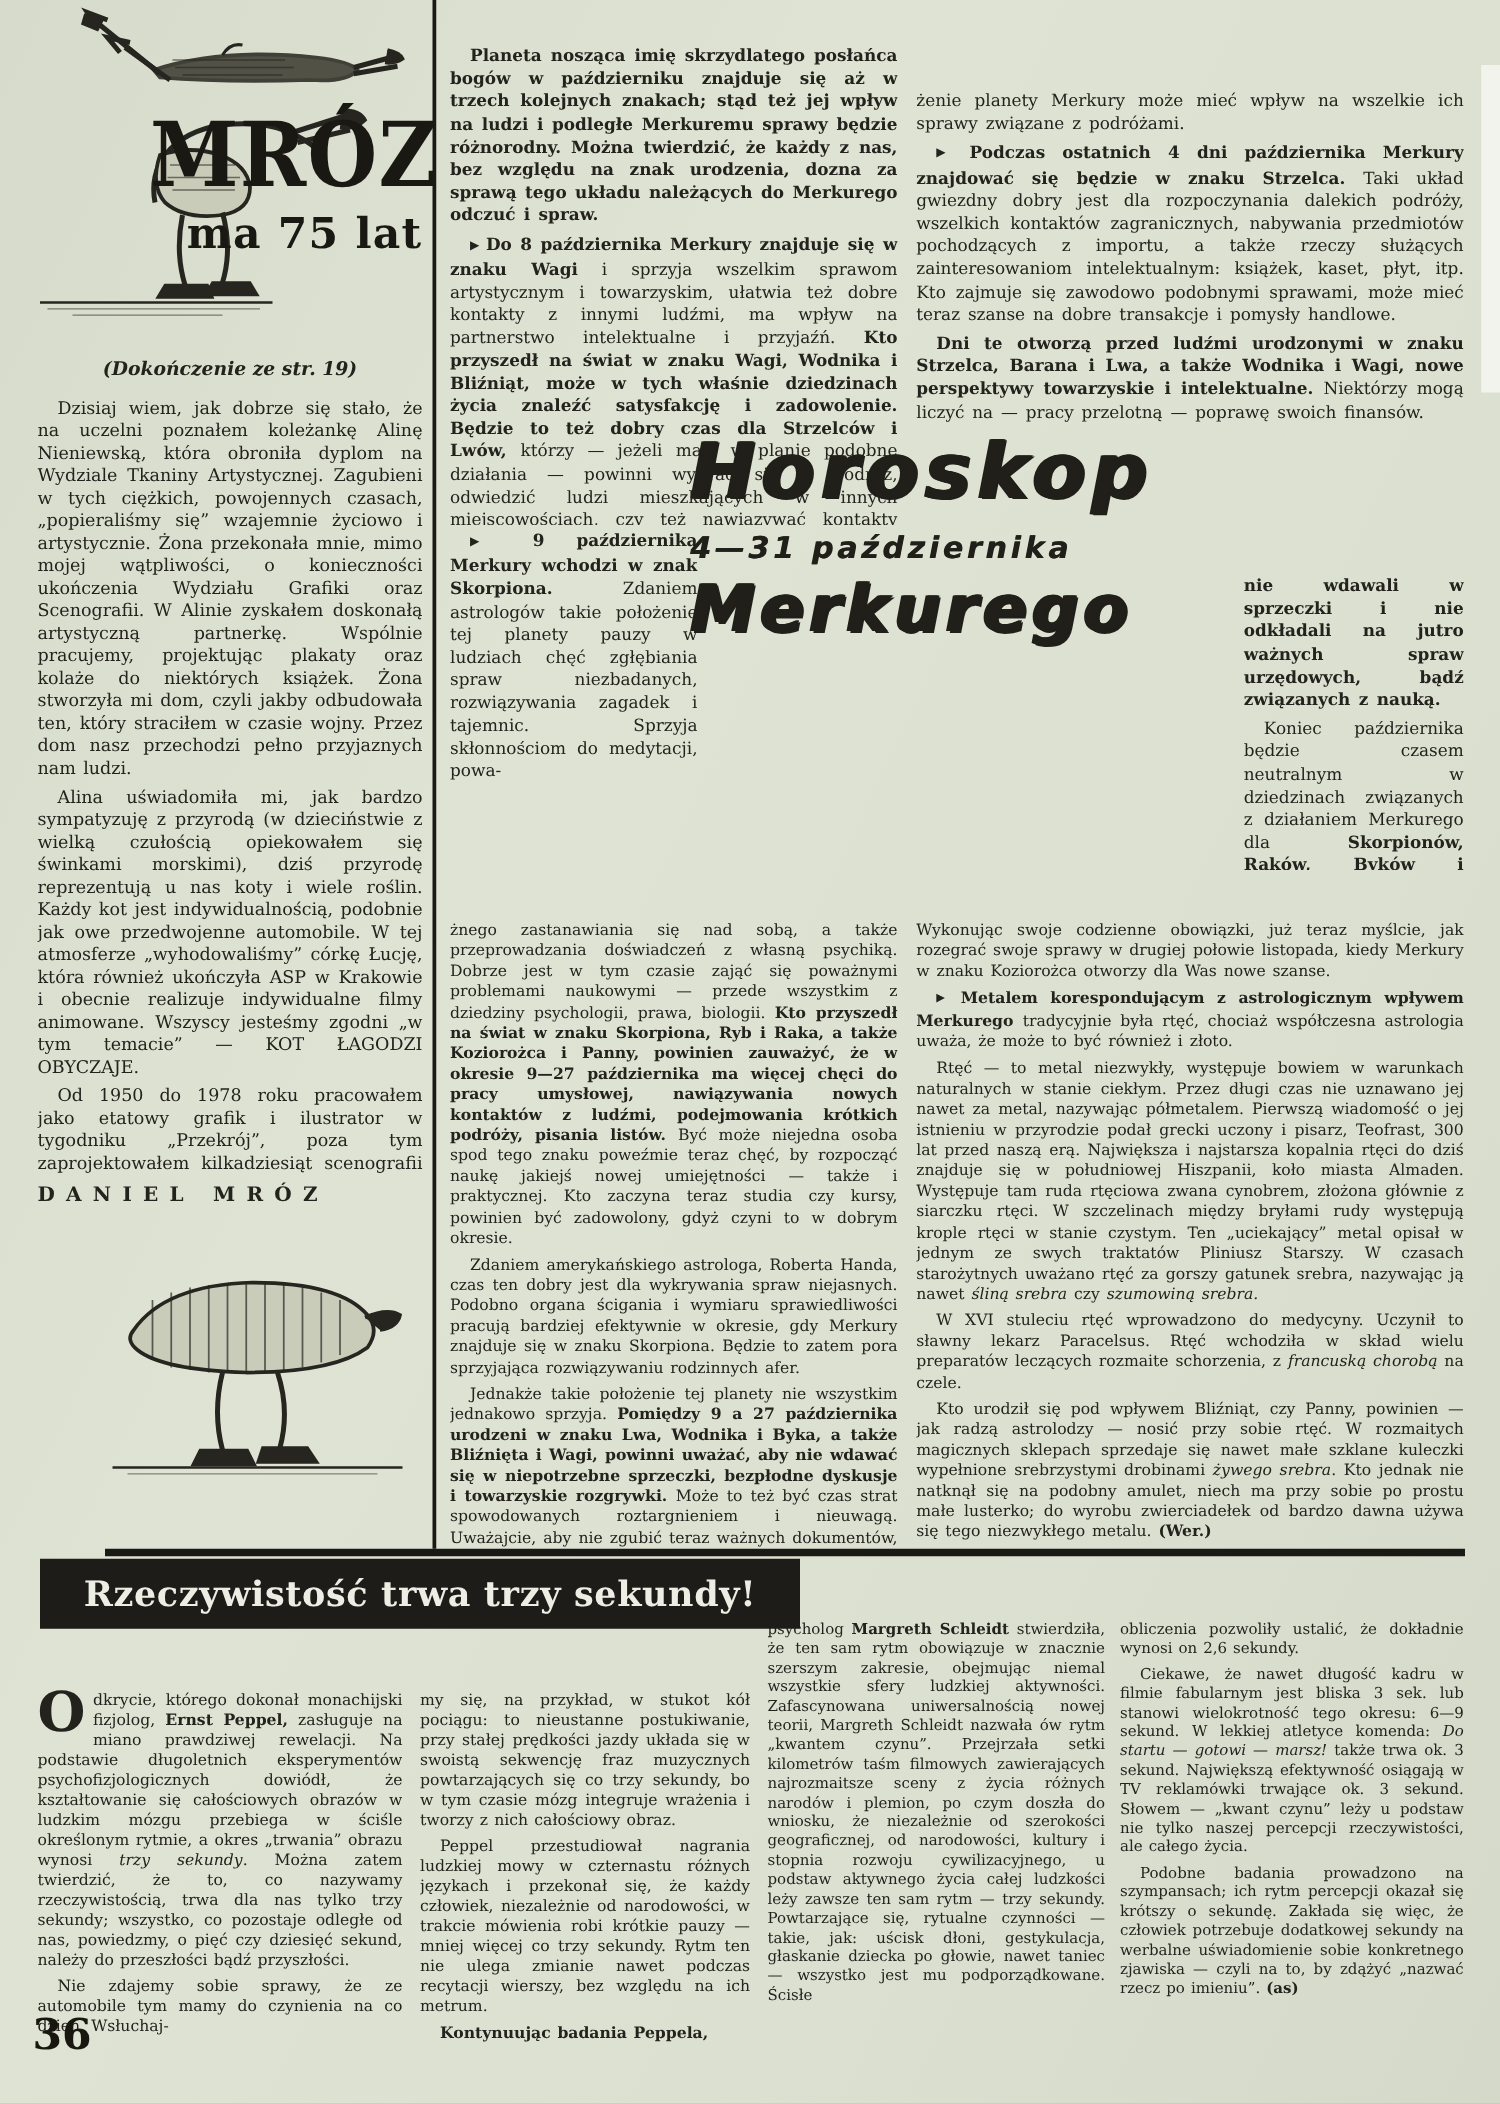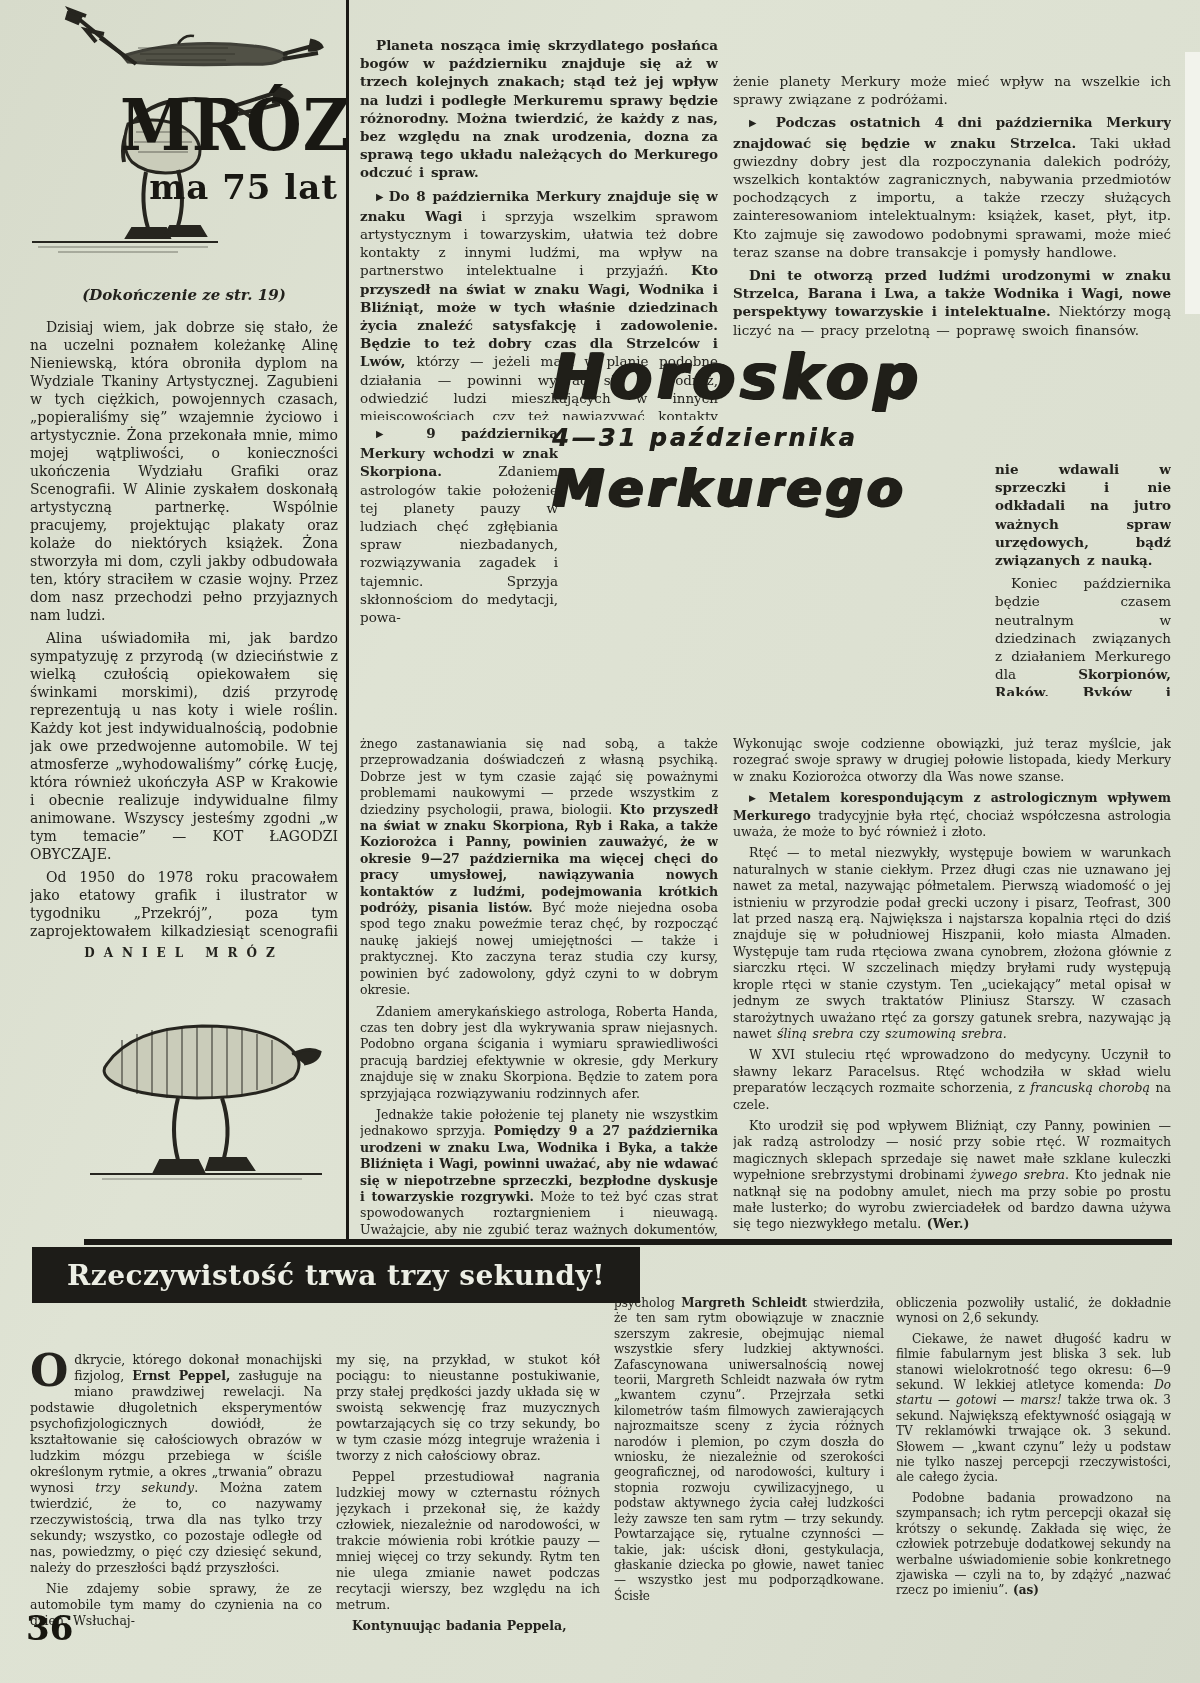--- a/index.html
+++ b/index.html
@@ -19,22 +19,22 @@
   .dropcap{float:left;font-size:44px;line-height:34px;font-weight:bold;padding:2px 6px 0 0;}
   .rule-v{position:absolute;background:#1a1915;}
   .rule-h{position:absolute;background:#1a1915;}
   .mroz-title{position:absolute;left:120px;top:92px;width:218px;text-align:right;color:#191813;}
   .mroz-title .t1{font-size:64px;font-weight:bold;line-height:0.95;letter-spacing:1px;
     transform:scaleY(1.12);transform-origin:top right;}
   .mroz-title .t2{font-size:34px;font-weight:bold;margin-top:14px;letter-spacing:1px;}
   .cont-note{position:absolute;left:30px;top:286px;width:308px;text-align:center;
     font-style:italic;font-weight:bold;font-size:15px;}
   .left-body{left:30px;top:318px;width:308px;height:622px;font-size:14px;line-height:18px;word-spacing:1.5px;}
-  .signature{position:absolute;left:30px;top:946px;width:308px;text-align:center;
-    font-weight:bold;font-size:12px;letter-spacing:9px;white-space:nowrap;}
+  .signature{position:absolute;left:30px;top:946px;width:308px;
+    font-weight:bold;font-size:16px;letter-spacing:9px;white-space:nowrap;}
   .pagenum{position:absolute;left:26px;top:1608px;font-size:34px;font-weight:bold;color:#17160f;z-index:5;}
   .h-col{font-size:13.5px;line-height:18.2px;word-spacing:2px;}
   .h-col-sm{font-size:12.5px;line-height:16.4px;word-spacing:1.5px;}
   .h-title{position:absolute;left:552px;top:346px;width:456px;text-align:left;
     font-family:"DejaVu Sans","Liberation Sans",sans-serif;font-style:italic;font-weight:bold;color:#201f19;z-index:2;}
   .h-title .l1{font-size:62px;line-height:1;letter-spacing:5px;
     text-shadow:1px 0 #201f19,-1px 0 #201f19,2px 1px #201f19;}
   .h-title .l2{font-size:24px;margin:16px 0 10px 0;letter-spacing:3px;
     text-shadow:0.5px 0 #201f19;}
   .h-title .l3{font-size:52px;line-height:1;letter-spacing:4px;

